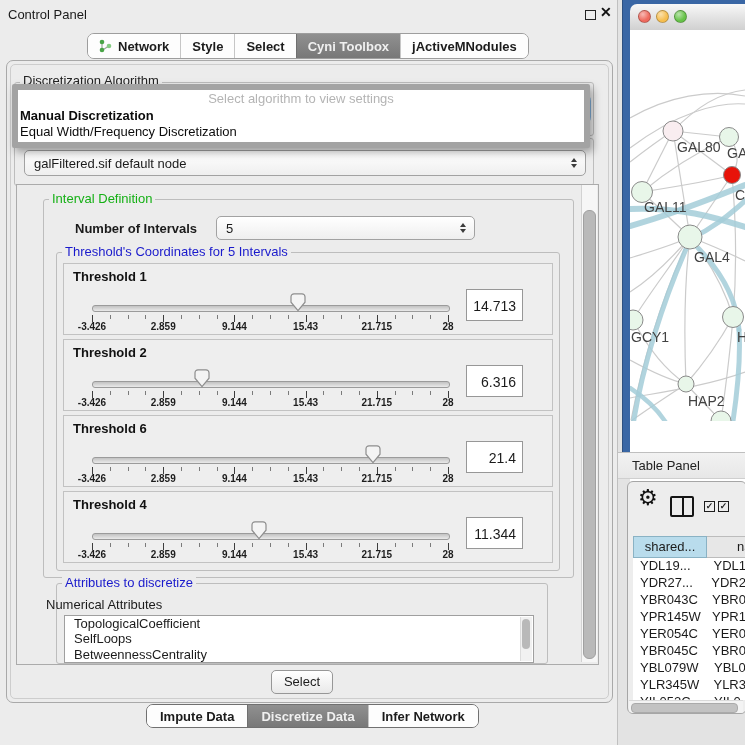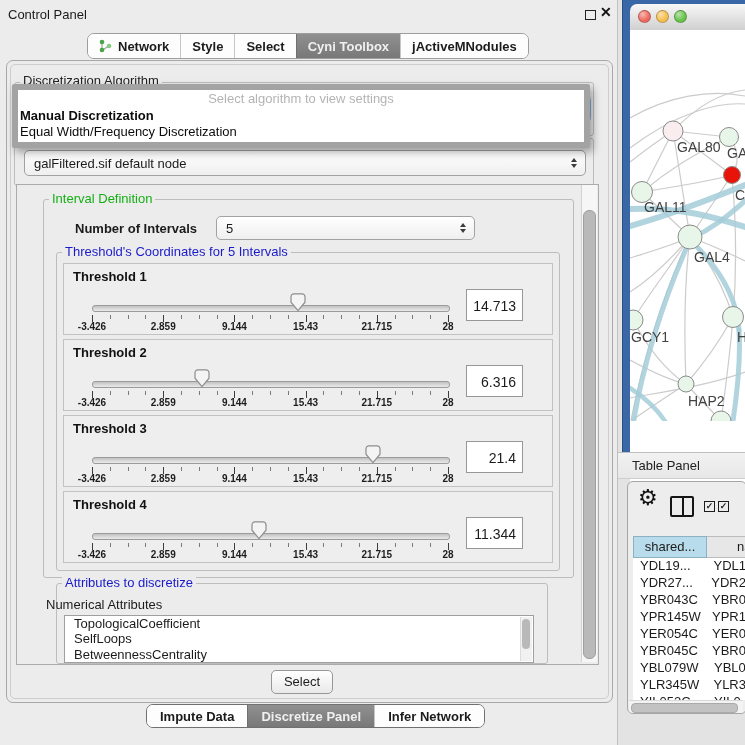--- a/index.html
+++ b/index.html
@@ -224,21 +224,21 @@
       <div class="ticklbl" style="left:170.4px">9.144</div>
       <div class="ticklbl" style="left:241.6px">15.43</div>
       <div class="ticklbl" style="left:312.8px">21.715</div>
       <div class="ticklbl" style="left:384.0px">28</div>
       <svg class="thumb" style="left:130.4px" width="16" height="19" viewBox="0 0 16 19">
         <path d="M4,0.8 L12,0.8 A3,3 0 0 1 15,3.8 L15,9.2 L8,17.6 L1,9.2 L1,3.8 A3,3 0 0 1 4,0.8 Z" fill="#f4f4f4" stroke="#8d8d8d" stroke-width="1.2"></path>
       </svg>
       <div class="valbox">6.316</div>
     </div>
     <div class="tpanel" style="top: 415px;">
-      <div class="tlabel">Threshold 3</div>
+      <div class="tlabel">Threshold 6</div>
       <div class="track"></div>
       <div class="tick major" style="left:28.0px"></div>
       <div class="tick minor" style="left:45.8px"></div>
       <div class="tick minor" style="left:63.6px"></div>
       <div class="tick minor" style="left:81.4px"></div>
       <div class="tick major" style="left:99.2px"></div>
       <div class="tick minor" style="left:117.0px"></div>
       <div class="tick minor" style="left:134.8px"></div>
       <div class="tick minor" style="left:152.6px"></div>
       <div class="tick major" style="left:170.4px"></div>
@@ -316,21 +316,21 @@
     </div>
 </div>
 
 <div class="abs btn">Select</div>
 
 <div class="abs segbar bottom" id="seg-bottom" style="left:146px;top:704px">
     <div class="seg">
       <span>Impute Data</span>
     </div>
     <div class="seg sel">
-      <span>Discretize Panel</span>
+      <span>Discretize Data</span>
     </div>
     <div class="seg">
       <span>Infer Network</span>
     </div>
   </div>
 
 <div class="abs right-bg"></div>
 <div class="abs net-frame"></div>
 <div class="abs net-title"></div>
 <div class="abs light" id="light-r" style="left: 638px; background: radial-gradient(circle at 35% 30%, rgba(255, 255, 255, 0.533), rgb(238, 106, 94) 60%) rgb(238, 106, 94); border: 1px solid rgba(0, 0, 0, 0.25);"></div>

